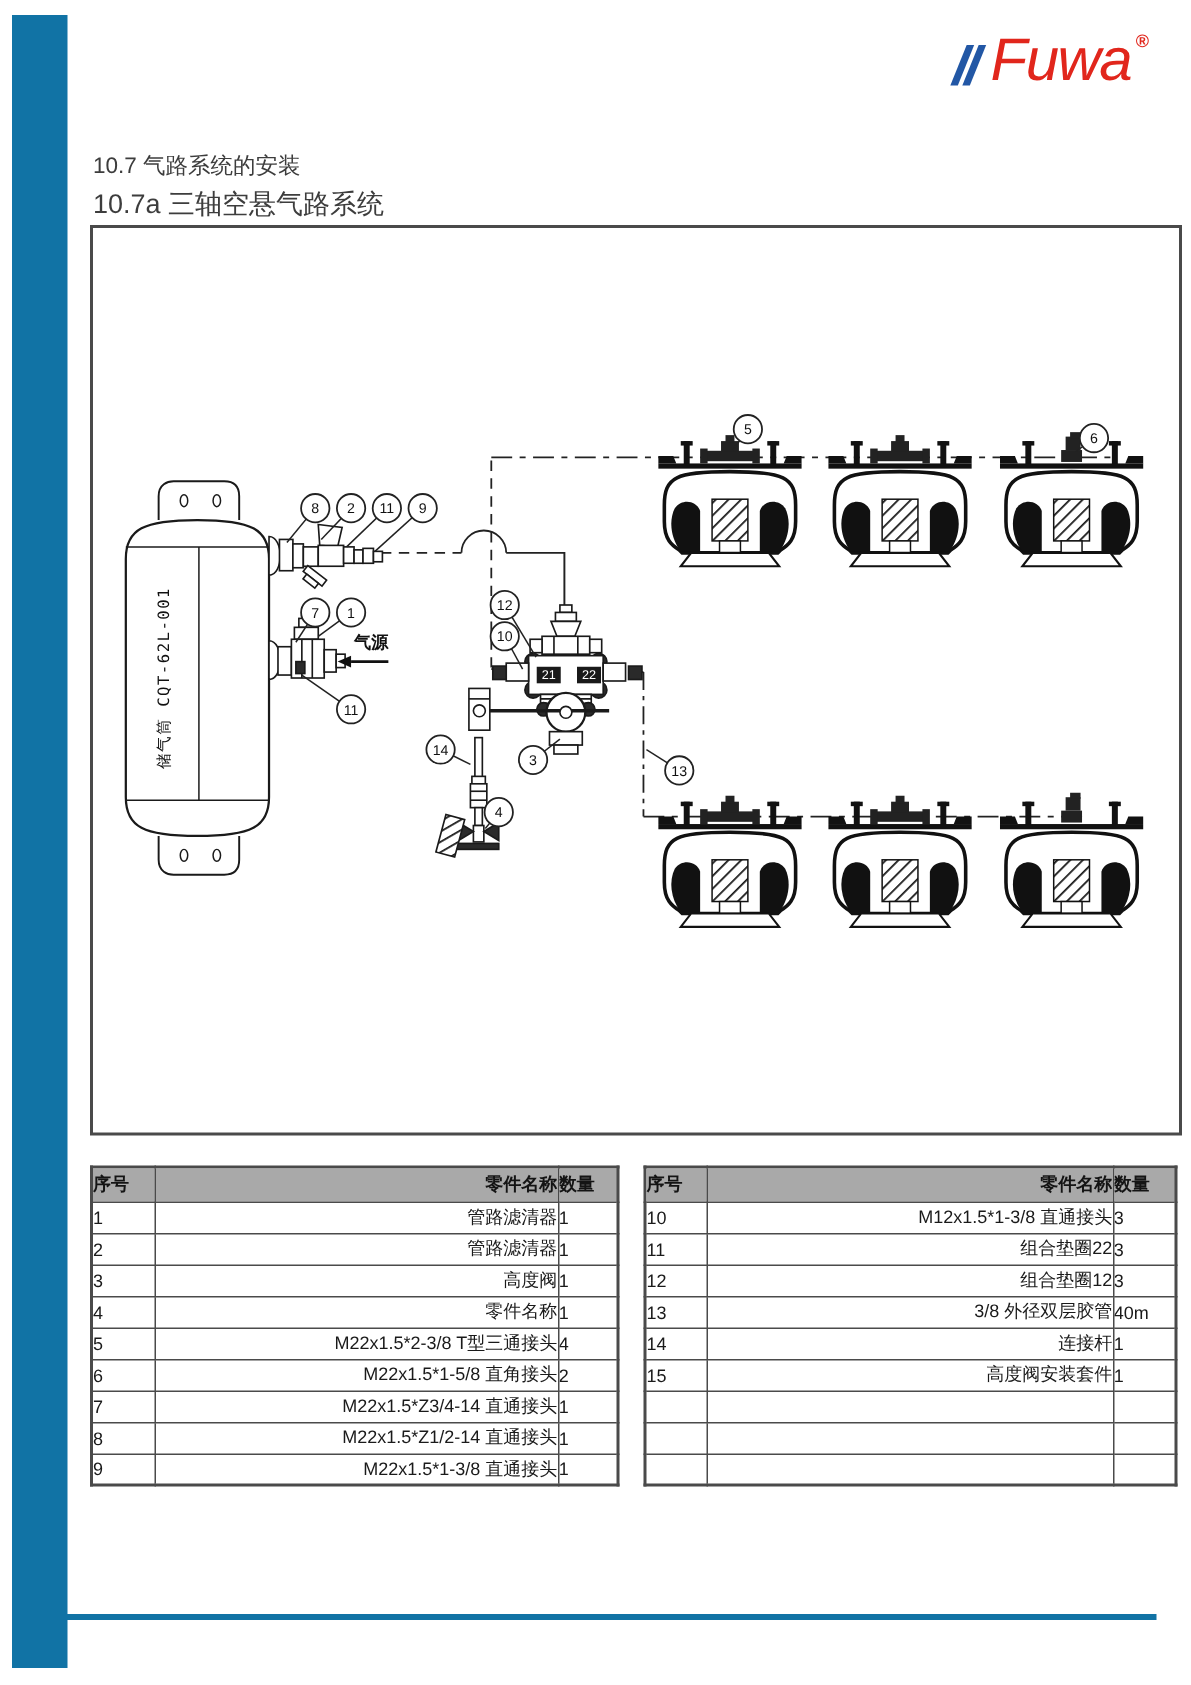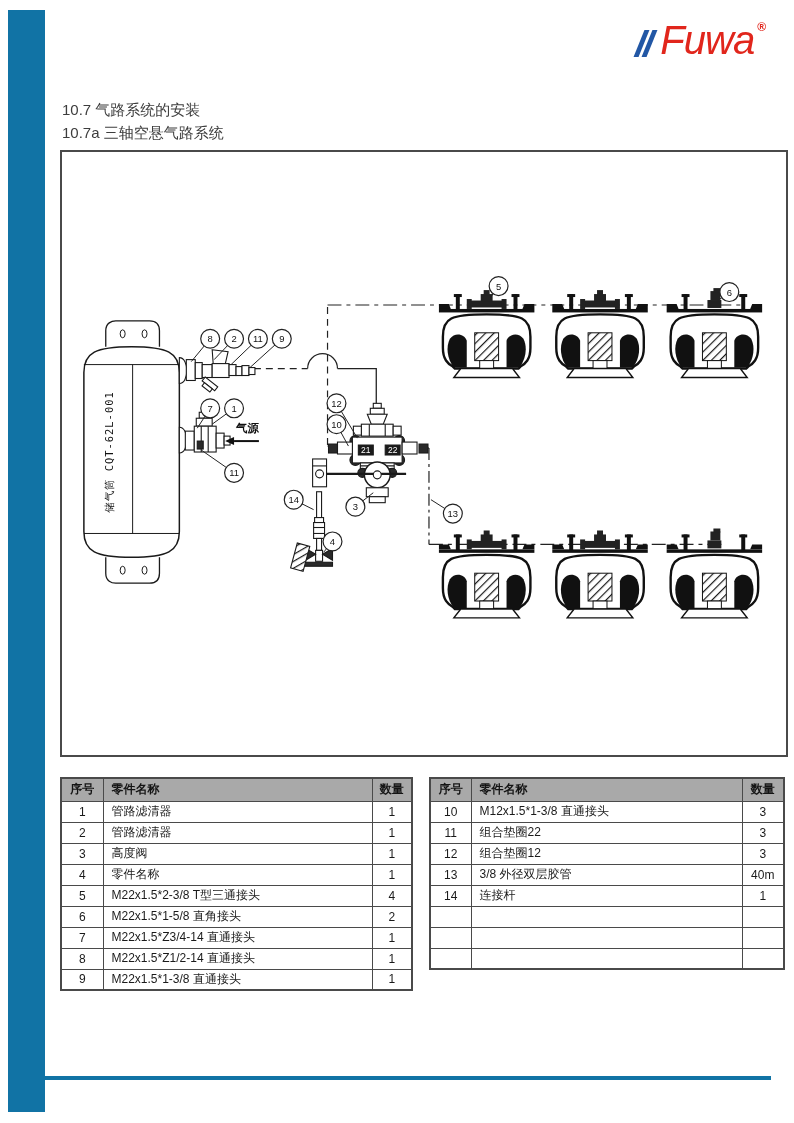--- a/index.html
+++ b/index.html
@@ -4,28 +4,28 @@
 <style>
   *{margin:0;padding:0;box-sizing:border-box}
   html,body{width:794px;height:1123px;background:#ffffff;font-family:"Liberation Sans",sans-serif;position:relative;overflow:hidden}
   .leftbar{position:absolute;left:8px;top:10px;width:37px;height:1102px;background:#1173a5}
   .logo{position:absolute;top:22px;right:28px;display:flex;align-items:flex-start}
   .logo-stripes{display:flex;margin-top:8px;margin-right:5px;transform:skewX(-22deg)}
   .logo-stripes i{display:block;width:5px;height:27px;background:#2257a5;margin-right:3px}
   .logo-text{color:#e1261c;font-size:40px;font-weight:normal;font-style:italic;line-height:0.9;letter-spacing:-1px}
   .logo-reg{color:#e1261c;font-size:12px;font-weight:bold;margin-left:3px;margin-top:-2px}
   .heading-1{position:absolute;left:62px;top:101px;font-size:15px;color:#3d3d3d}
-  .heading-2{position:absolute;left:62px;top:124px;font-size:15px;color:#3d3d3d}
+  .heading-2{position:absolute;left:62px;top:124px;font-size:18px;color:#3d3d3d}
   .diagram-frame{position:absolute;left:60px;top:150px;width:728px;height:607px;border:2px solid #4a4a4a;background:#fff}
   .diagram-frame svg{display:block;width:100%;height:100%}
   table.parts-table{position:absolute;border-collapse:collapse;table-layout:fixed;font-size:12px;color:#1a1a1a;background:#fff;border:2px solid #4a4a4a}
   table.parts-table th,table.parts-table td{border:1px solid #4a4a4a;height:21px;padding:0;overflow:hidden;white-space:nowrap}
   table.parts-table th{background:#a9a9a9;height:23px;font-weight:bold;color:#141414}
-  .a-c{text-align:center}
-  .a-l{text-align:left;padding-left:8px!important}
+  .a-c{text-align:left}
+  .a-l{text-align:right;padding-left:8px!important}
   .footer-line{position:absolute;left:44px;top:1076px;width:727px;height:4px;background:#1173a5}
   .footer-text{position:absolute;right:17px;top:1134px;font-size:12.5px;color:#4a4a4a}
   .footer-text .sep{margin:0 9px}
 </style>
 </head>
 <body>
 
 <div class="leftbar"></div>
 
 <div class="logo">
@@ -386,20 +386,25 @@
         <td class="a-c">13</td>
         <td class="a-l">3/8 外径双层胶管</td>
         <td class="a-c">40m</td>
       </tr>
       <tr>
         <td class="a-c">14</td>
         <td class="a-l">连接杆</td>
         <td class="a-c">1</td>
       </tr>
       <tr>
+        <td class="a-c">15</td>
+        <td class="a-l">高度阀安装套件</td>
+        <td class="a-c">1</td>
+      </tr>
+      <tr>
         <td class="a-c"></td>
         <td class="a-l"></td>
         <td class="a-c"></td>
       </tr>
       <tr>
         <td class="a-c"></td>
         <td class="a-l"></td>
         <td class="a-c"></td>
       </tr>
       <tr>

